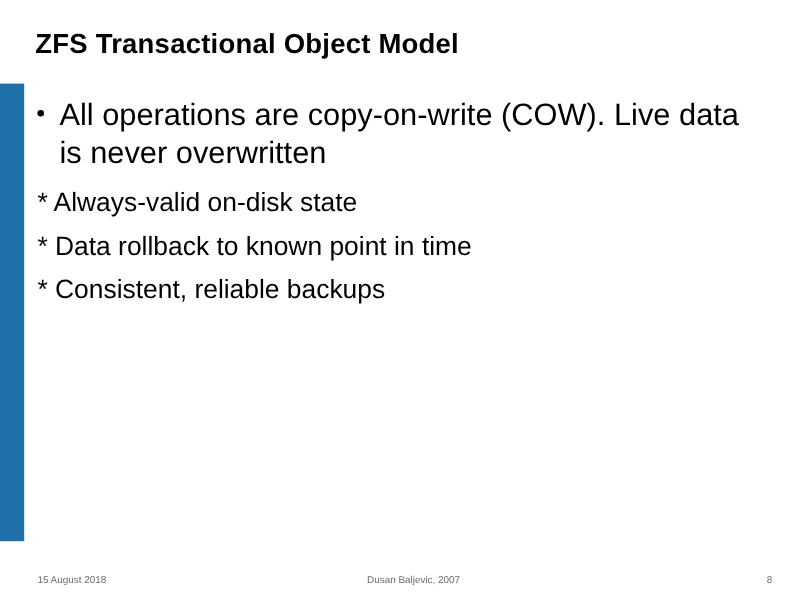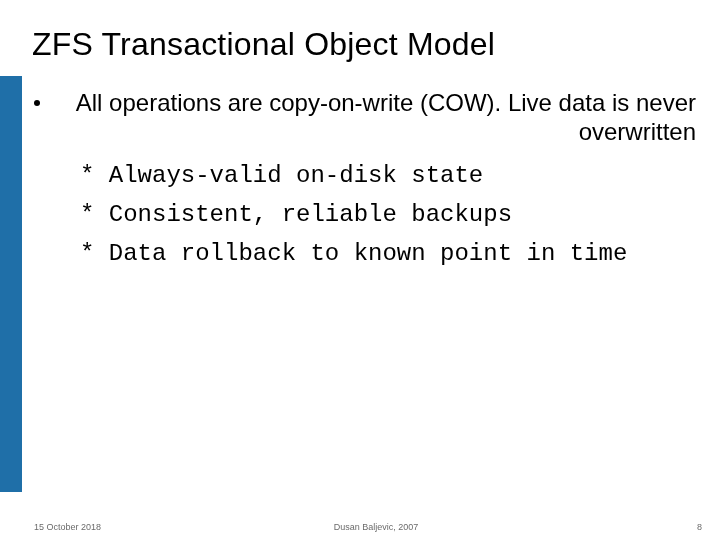--- a/index.html
+++ b/index.html
@@ -23,22 +23,22 @@
     left: 0;
     top: 76px;
     width: 22px;
     height: 416px;
     background: #1f6fa8;
   }
   .title {
     position: absolute;
     left: 32px;
     top: 26px;
-    font-size: 32px;
-    font-weight: 400;
+    font-size: 25px;
+    font-weight: 700;
     letter-spacing: 0.2px;
   }
   .content {
     position: absolute;
     left: 34px;
     top: 88px;
     width: 662px;
   }
   .bullet-row {
     display: flex;
@@ -48,29 +48,26 @@
   .bullet-dot {
     width: 6px;
     height: 6px;
     border-radius: 50%;
     background: #000;
     margin-top: 12px;
     margin-right: 14px;
     flex: 0 0 auto;
   }
   .bullet-text {
-    font-size: 24px;
+    font-size: 28px;
     line-height: 1.22;
-    text-align: right;
   }
   .sub-list {
-    margin-left: 46px;
     margin-top: 4px;
     margin-bottom: 10px;
-    font-family: Liberation Mono, monospace;
   }
   .sub-item {
     font-size: 24px;
     line-height: 1.22;
     margin-bottom: 10px;
   }
   .footer {
     position: absolute;
     left: 0;
     bottom: 8px;
@@ -110,26 +107,26 @@
   <div class="content">
 
     <div class="bullet-row">
       <div class="bullet-dot"></div>
       <div class="bullet-text">All operations are copy-on-write (COW). Live data is never overwritten</div>
     </div>
 
 
     <div class="sub-list">
       <div class="sub-item">* Always-valid on-disk state</div>
+      <div class="sub-item">* Data rollback to known point in time</div>
       <div class="sub-item">* Consistent, reliable backups</div>
-      <div class="sub-item">* Data rollback to known point in time</div>
     </div>
 
 
   </div>
 
   <div class="footer">
-    <div class="footer-left">15 October 2018</div>
+    <div class="footer-left">15 August 2018</div>
     <div class="footer-center">Dusan Baljevic, 2007</div>
     <div class="footer-right">8</div>
   </div>
 
 </div>
 
 </body></html>

